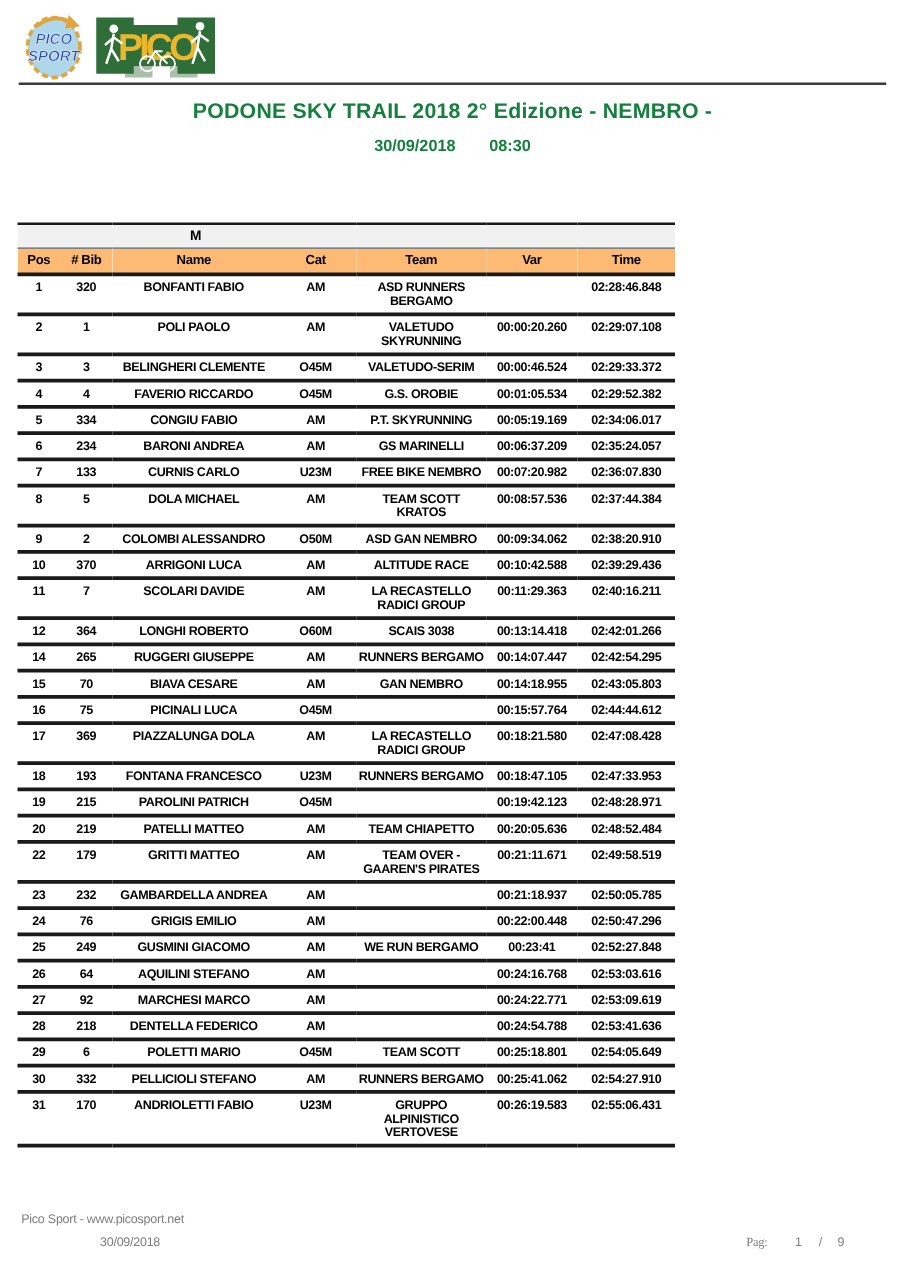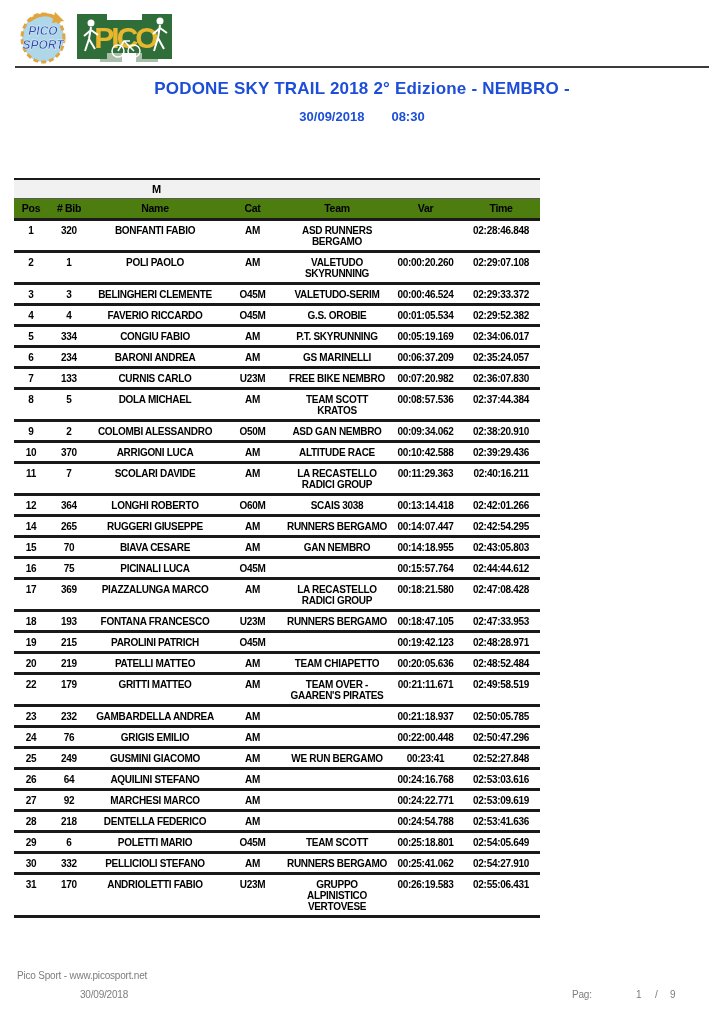--- a/index.html
+++ b/index.html
@@ -9,53 +9,53 @@
   }
 
   
   .logo-oval { position:absolute; left:19px; top:8px; width:48px; height:56px; }
   .logo-green { position:absolute; left:76px; top:11px; width:97px; height:52px; }
 
   
   .header-rule { position:absolute; left:15px; top:66px; width:694px; height:2px; background:#3b3b3b; }
 
   
-  .title-block { position:absolute; left:0; top:79px; width:724px; text-align:center; color:#1d4ed8; }
+  .title-block { position:absolute; left:0; top:79px; width:724px; text-align:center; color:#15803d; }
   .title-line1 { font-size:17px; font-weight:bold; letter-spacing:0.2px; }
   .title-line2 { font-size:13px; font-weight:bold; margin-top:10px; }
   .title-time { display:inline-block; margin-left:27px; }
 
   
   table.results {
     position:absolute; left:14px; top:178px; width:526px;
     border-collapse:collapse; table-layout:fixed;
     border-top:2px solid #1a1a1a;
   }
   table.results td, table.results th {
     font-weight:bold; font-size:10px; line-height:11px; letter-spacing:-0.3px;
     color:#000; text-align:center; vertical-align:top; padding:4px 1px 3px 1px;
     overflow:hidden;
   }
   tr.group-row td {
     background:#f1f1f1; border-bottom:1px solid #5a5a5a;
     text-align:left; padding:3px 0 3px 138px; font-size:11px; line-height:12px;
   }
   tr.header-row th {
-    background:#4d7c0f; border-bottom:3px solid #1a1a1a;
+    background:#fdba74; border-bottom:3px solid #1a1a1a;
     font-size:10.5px; padding:4px 1px;
   }
   tbody.results-body td { border-bottom:3px solid #1a1a1a; }
 
   
   .footer-text { position:absolute; font-size:10px; color:#7d7d7d; letter-spacing:-0.2px; white-space:nowrap; }
   .f-site  { left:17px;  top:970px; }
   .f-print { left:17px;  top:989px;margin-top:39px; }
   .f-pdate { left:80px;  top:989px; }
   .f-ptime { left:93px;  top:1057px; }
-  .f-pag   { left:572px; top:989px; }
+  .f-pag   { left:597px; top:989px;font-family:Liberation Serif, serif; }
   .f-pcur  { left:636px; top:989px; }
   .f-psep  { left:655px; top:989px; }
   .f-ptot  { left:670px; top:989px; }
 </style>
 </head>
 <body>
 
 <svg class="logo-oval" viewBox="0 0 48 56">
   <ellipse cx="24" cy="30" rx="21" ry="24" fill="#aed7ea" stroke="#e2a43c" stroke-width="3" stroke-dasharray="5,3"></ellipse>
   <path d="M10 13 Q 24 2 38 10" stroke="#e2a43c" stroke-width="3" fill="none"></path>
@@ -249,21 +249,21 @@
         <td>75</td>
         <td>PICINALI LUCA</td>
         <td>O45M</td>
         <td></td>
         <td>00:15:57.764</td>
         <td>02:44:44.612</td>
       </tr>
       <tr>
         <td>17</td>
         <td>369</td>
-        <td>PIAZZALUNGA MARCO</td>
+        <td>PIAZZALUNGA DOLA</td>
         <td>AM</td>
         <td>LA RECASTELLO RADICI GROUP</td>
         <td>00:18:21.580</td>
         <td>02:47:08.428</td>
       </tr>
       <tr>
         <td>18</td>
         <td>193</td>
         <td>FONTANA FRANCESCO</td>
         <td>U23M</td>

